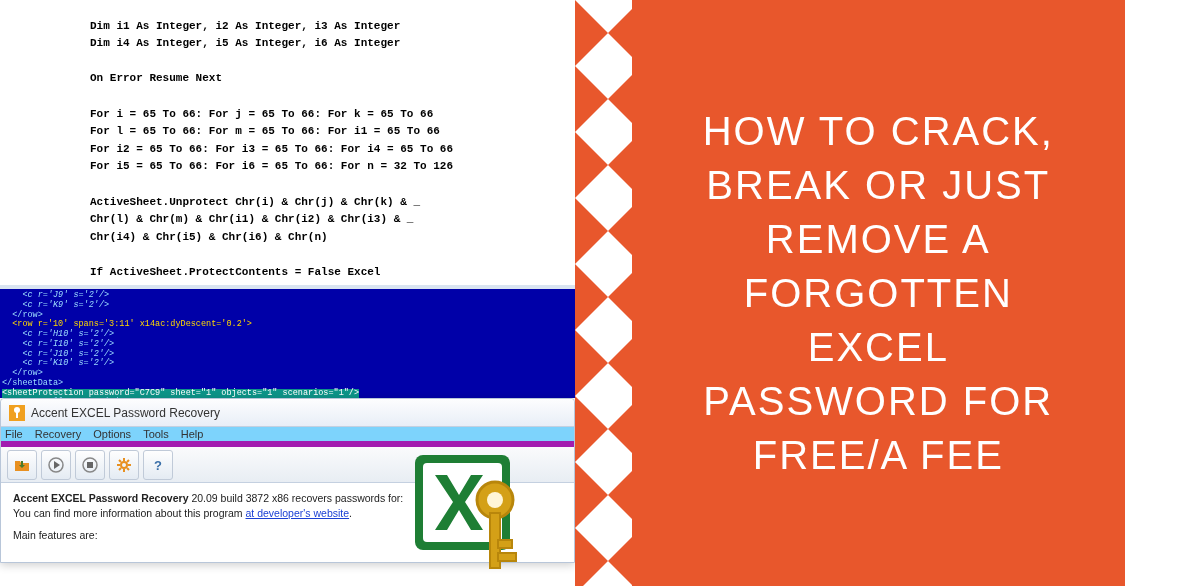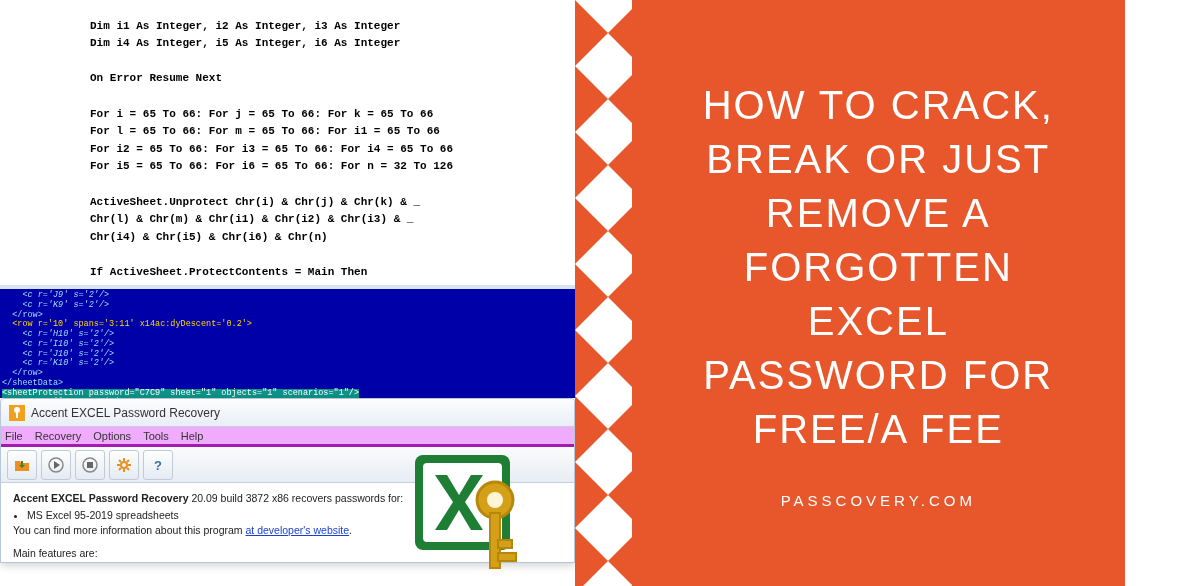--- a/index.html
+++ b/index.html
@@ -15,21 +15,21 @@
 .xml-editor { height: 113px; background: linear-gradient(to bottom, #d9e4f1 0%, #d9e4f1 2px, #0000a8 2px); border-top: 2px solid #d9e4f1; font-family: "Courier New", monospace; font-size: 8.5px; line-height: 1.15; padding: 4px 2px 2px 2px; color: #ccc; white-space: pre; overflow: hidden; }
 .xml-tag { color: #9cdcfe; font-style: italic; }
 .xml-close { color: #9cdcfe; }
 .xml-highlight { background: #0d9488; color: #fff; display: inline-block; }
 .xml-yellow { color: #ffd700; }
 
 
 .app-window { height: 165px; background: #fff; border: 1px solid #b8c6d9; border-radius: 4px 4px 0 0; box-shadow: 0 2px 10px rgba(0,0,0,0.2); position: relative; }
 .titlebar { height: 28px; background: linear-gradient(to bottom, #fdfdfe, #e8eef7); border-bottom: 1px solid #c4d0e0; display: flex; align-items: center; padding: 0 8px; font-size: 12px; color: #333; border-radius: 4px 4px 0 0; }
 .titlebar-icon { width: 16px; height: 16px; background: #f0a020; border-radius: 2px; margin-right: 6px; display: flex; align-items: center; justify-content: center; font-size: 10px; color: #fff; }
-.menubar { height: 20px; background: #f0abfc; border-bottom: 3px solid #a21caf; display: flex; align-items: center; padding: 0 4px; font-size: 11px; color: #333; gap: 12px; }
+.menubar { height: 20px; background: #7dd3fc; border-bottom: 6px solid #a21caf; display: flex; align-items: center; padding: 0 4px; font-size: 11px; color: #333; gap: 12px; }
 .menubar span { cursor: default; }
 .toolbar { height: 36px; background: linear-gradient(to bottom, #fafbfc, #e8edf3); border-bottom: 1px solid #c4d0e0; display: flex; align-items: center; padding: 0 6px; gap: 4px; }
 .tb-btn { width: 30px; height: 30px; border: 1px solid #c0cad8; border-radius: 3px; background: linear-gradient(to bottom, #fefefe, #e4ebf3); display: flex; align-items: center; justify-content: center; }
 .tb-btn svg { width: 18px; height: 18px; }
 .content-area { padding: 8px 12px; font-size: 10.5px; color: #222; line-height: 1.45; position: relative; }
 .content-area b { font-weight: bold; }
 .content-area ul { list-style: disc; padding-left: 14px; margin-top: 2px; }
 .content-area a { color: #1a3fd4; text-decoration: underline; }
 .excel-key-icon { position: absolute; right: 30px; top: 430px; width: 150px; height: 150px; z-index: 5; }
 
@@ -60,21 +60,21 @@
 <span></span>
 <span>For i = 65 To 66: For j = 65 To 66: For k = 65 To 66</span>
 <span>For l = 65 To 66: For m = 65 To 66: For i1 = 65 To 66</span>
 <span>For i2 = 65 To 66: For i3 = 65 To 66: For i4 = 65 To 66</span>
 <span>For i5 = 65 To 66: For i6 = 65 To 66: For n = 32 To 126</span>
 <span></span>
 <span>ActiveSheet.Unprotect Chr(i) &amp; Chr(j) &amp; Chr(k) &amp; _</span>
 <span>Chr(l) &amp; Chr(m) &amp; Chr(i1) &amp; Chr(i2) &amp; Chr(i3) &amp; _</span>
 <span>Chr(i4) &amp; Chr(i5) &amp; Chr(i6) &amp; Chr(n)</span>
 <span></span>
-<span>If ActiveSheet.ProtectContents = Main Then</span>
+<span>If ActiveSheet.ProtectContents = False Excel</span>
 <span>    Exit Sub</span></div>
 
     <div class="xml-editor"><span class="xml-tag">    &lt;c r='J9' s='2'/&gt;</span>
 <span class="xml-tag">    &lt;c r='K9' s='2'/&gt;</span>
 <span class="xml-close">  &lt;/row&gt;</span>
 <span class="xml-yellow">  &lt;row r='10' spans='3:11' x14ac:dyDescent='0.2'&gt;</span>
 <span class="xml-tag">    &lt;c r='H10' s='2'/&gt;</span>
 <span class="xml-tag">    &lt;c r='I10' s='2'/&gt;</span>
 <span class="xml-tag">    &lt;c r='J10' s='2'/&gt;</span>
 <span class="xml-tag">    &lt;c r='K10' s='2'/&gt;</span>
@@ -132,23 +132,20 @@
             </svg>
           </div>
         <div class="tb-btn">
             <svg viewBox="0 0 18 18">
               <text x="9" y="14" text-anchor="middle" font-size="13" fill="#3a6fa8" font-weight="bold">?</text>
             </svg>
           </div>
       </div>
       <div class="content-area">
         <div><b>Accent EXCEL Password Recovery</b><span> 20.09 build 3872 x86 recovers passwords for:</span></div>
-        <ul>
-            <li>MS Excel 95-2019 spreadsheets</li>
-          </ul>
         <div style=""><span>You can find more information about this program </span><a href="#">at developer's website</a><span>.</span></div>
         <div style="margin-top:7px">Main features are:</div>
       </div>
     </div>
 
     <div class="excel-key-icon">
       <svg viewBox="0 0 150 150">
         <rect x="20" y="25" width="95" height="95" rx="8" fill="#1e7e34"></rect>
         <rect x="28" y="33" width="79" height="79" rx="4" fill="#fff"></rect>
         <path d="M40 45 L58 72 L40 100 L52 100 L64 80 L76 100 L88 100 L70 72 L88 45 L76 45 L64 65 L52 45 Z" fill="#1e7e34"></path>
@@ -185,16 +182,15 @@
           <polygon points="0,462 33,429 66,462"></polygon>
           <polygon points="0,462 66,462 33,495"></polygon>
           <polygon points="0,528 33,495 66,528"></polygon>
           <polygon points="0,528 66,528 33,561"></polygon>
           <polygon points="0,594 33,561 66,594"></polygon>
         </g>
       </svg>
     </div>
     <div class="right-panel">
       <div class="headline">HOW TO CRACK, BREAK OR JUST REMOVE A FORGOTTEN EXCEL PASSWORD FOR FREE/A FEE</div>
-      <div class="brand">PASSCOVERY.COM</div>
     </div>
   </div>
 </div>
 
 </body></html>

